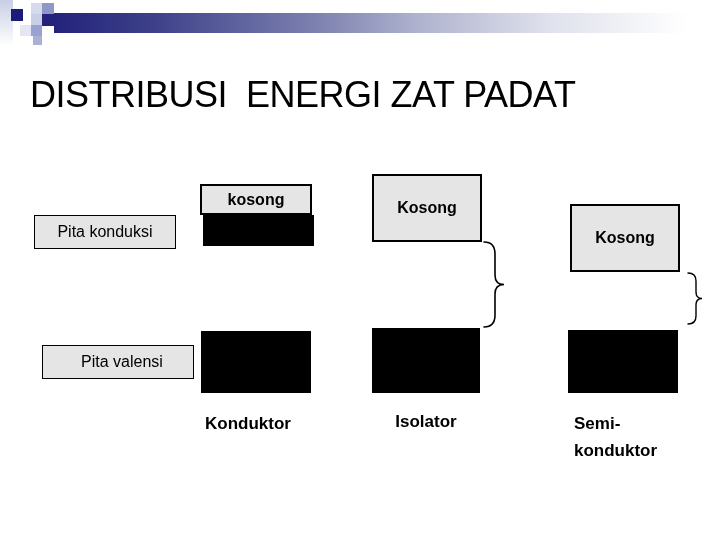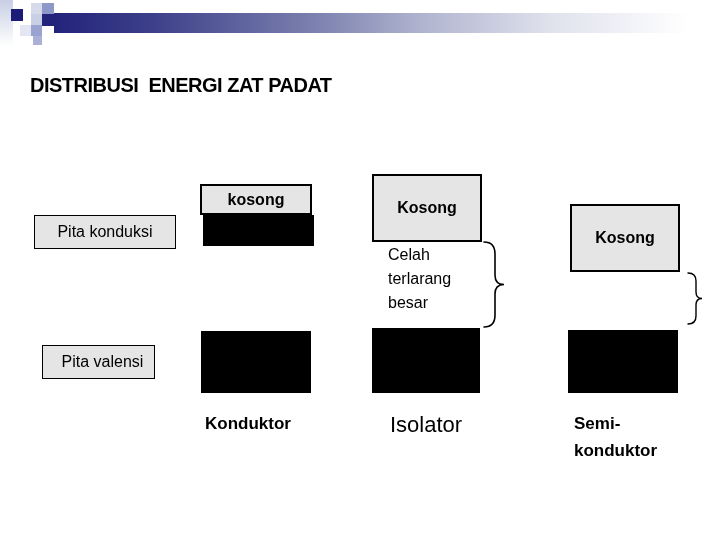--- a/index.html
+++ b/index.html
@@ -14,48 +14,48 @@
   .sq-a1{left:31px;top:3px;width:11px;height:11px;background:#d6daea;}
   .sq-b1{left:42px;top:3px;width:12px;height:12px;background:#8e98c8;}
   .sq-a2{left:31px;top:14px;width:11px;height:11px;background:#c9cfe5;}
   .sq-b2{left:42px;top:14px;width:12px;height:12px;background:#23237c;}
   .sq-l3{left:20px;top:25px;width:11px;height:11px;background:#e4e7f3;}
   .sq-a3{left:31px;top:25px;width:11px;height:11px;background:#9aa2d0;}
   .sq-a4{left:33px;top:36px;width:9px;height:9px;background:#aab0d6;}
   .deco-bar{left:54px;top:13px;width:660px;height:20px;
     background:linear-gradient(to right,#23237c 0%,#3d4089 15%,#7d82b0 40%,#aeb2ce 55%,#dfe1ec 75%,#ffffff 96%);}
   
-  .title{left:30px;top:74px;font-size:20px;font-weight:bold;letter-spacing:-0.5px;white-space:pre;}
+  .title{left:30px;top:74px;font-size:36px;font-weight:normal;letter-spacing:-0.5px;white-space:pre;}
   
   .wbox{background:#e5e5e5;display:flex;align-items:center;justify-content:center;box-sizing:border-box;}
   .thin{border:1px solid #000;}
   .thick{border:2px solid #000;}
   .black{background:#000;}
   .bold16{font-weight:bold;font-size:16px;}
   .reg16{font-weight:normal;font-size:16px;}
   
   .kosong1{left:200px;top:184px;width:112px;height:31px;z-index:2;}
   .black1a{left:203px;top:215px;width:111px;height:31px;}
   .black1b{left:201px;top:331px;width:110px;height:62px;}
   .pita-konduksi{left:34px;top:215px;width:142px;height:34px;}
   .lbl-konduktor{left:205px;top:414px;width:102px;font-weight:bold;font-size:17px;}
   
   .kosong2{left:372px;top:174px;width:110px;height:68px;}
   .celah-besar{left:388px;top:243px;width:100px;font-size:16px;line-height:24px;font-weight:normal;}
   .brace1{left:483px;top:241px;}
   .black2{left:372px;top:328px;width:108px;height:65px;}
-  .lbl-isolator{left:374px;top:412px;width:104px;text-align:center;font-weight:normal;font-size:22px;}
+  .lbl-isolator{left:374px;top:412px;width:104px;text-align:center;font-weight:bold;font-size:17px;}
   
   .kosong3{left:570px;top:204px;width:110px;height:68px;}
   .celah-kecil{left:588px;top:276px;width:92px;font-size:12px;line-height:13.5px;font-weight:bold;}
   .brace2{left:687px;top:272px;}
   .black3{left:568px;top:330px;width:110px;height:63px;}
   .lbl-semi{left:574px;top:410px;width:102px;text-align:left;font-weight:bold;font-size:17px;line-height:27px;}
   
-  .pita-valensi{left:42px;top:345px;width:113px;height:34px;padding-left:8px;}
+  .pita-valensi{left:42px;top:345px;width:152px;height:34px;padding-left:8px;}
 </style>
 </head>
 <body>
 
 <div class="slide">
 
   <div>
     <div class="abs deco-vstrip"></div>
     <div class="abs deco-navy"></div>
     <div class="abs sq-a1"></div>
@@ -80,21 +80,20 @@
   <div class="abs wbox thick bold16 kosong1">
     <span>kosong</span>
   </div>
   <div class="abs black black1a"></div>
   <div class="abs black black1b"></div>
   <div class="abs lbl-konduktor">Konduktor</div>
 
   <div class="abs wbox thick bold16 kosong2">
     <span>Kosong</span>
   </div>
-  <div class="abs celah-besar">Celah terlarang besar</div>
   <div class="abs brace1">
     <svg width="22" height="87" viewBox="0 0 22 87" xmlns="http://www.w3.org/2000/svg">
       <path d="M 1 1 Q 12 1 12 13 L 12 34 Q 12 43.5 21 43.5 Q 12 43.5 12 53 L 12 74 Q 12 86 1 86" fill="none" stroke="#000" stroke-width="1.6" stroke-linecap="round"></path>
     </svg>
   </div>
   <div class="abs black black2"></div>
   <div class="abs lbl-isolator">Isolator</div>
 
   <div class="abs wbox thick bold16 kosong3">
     <span>Kosong</span>

